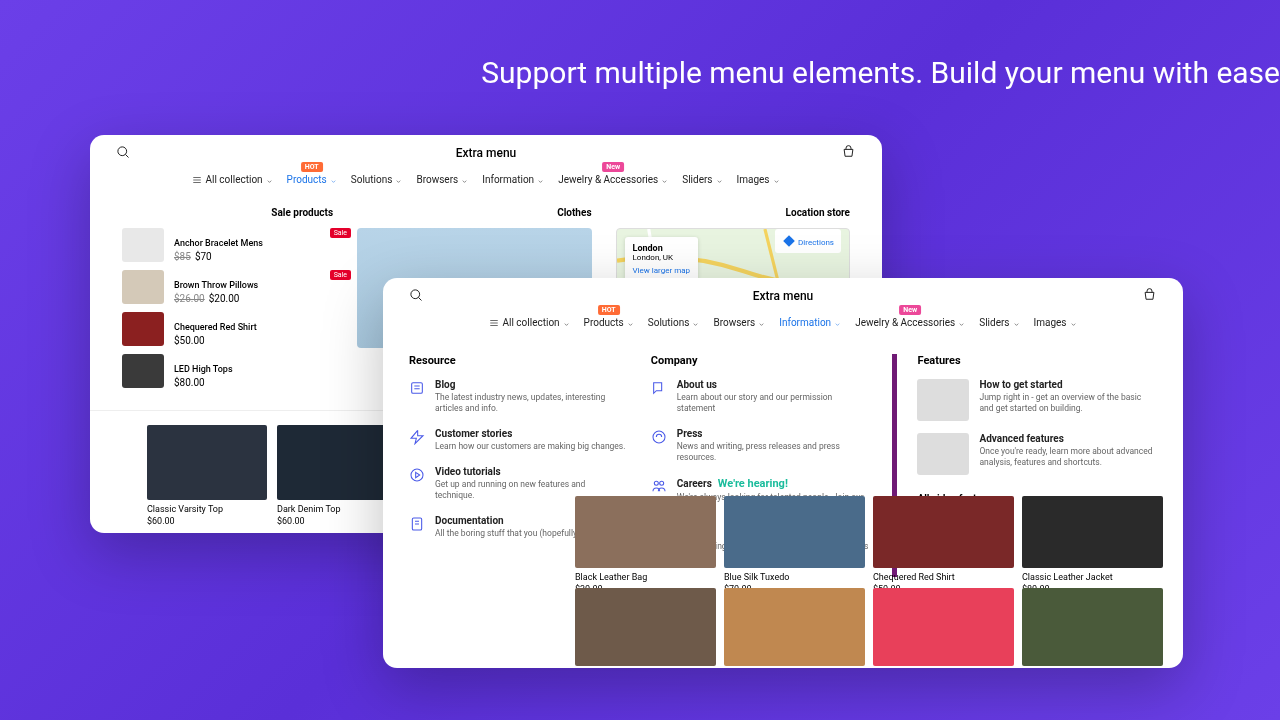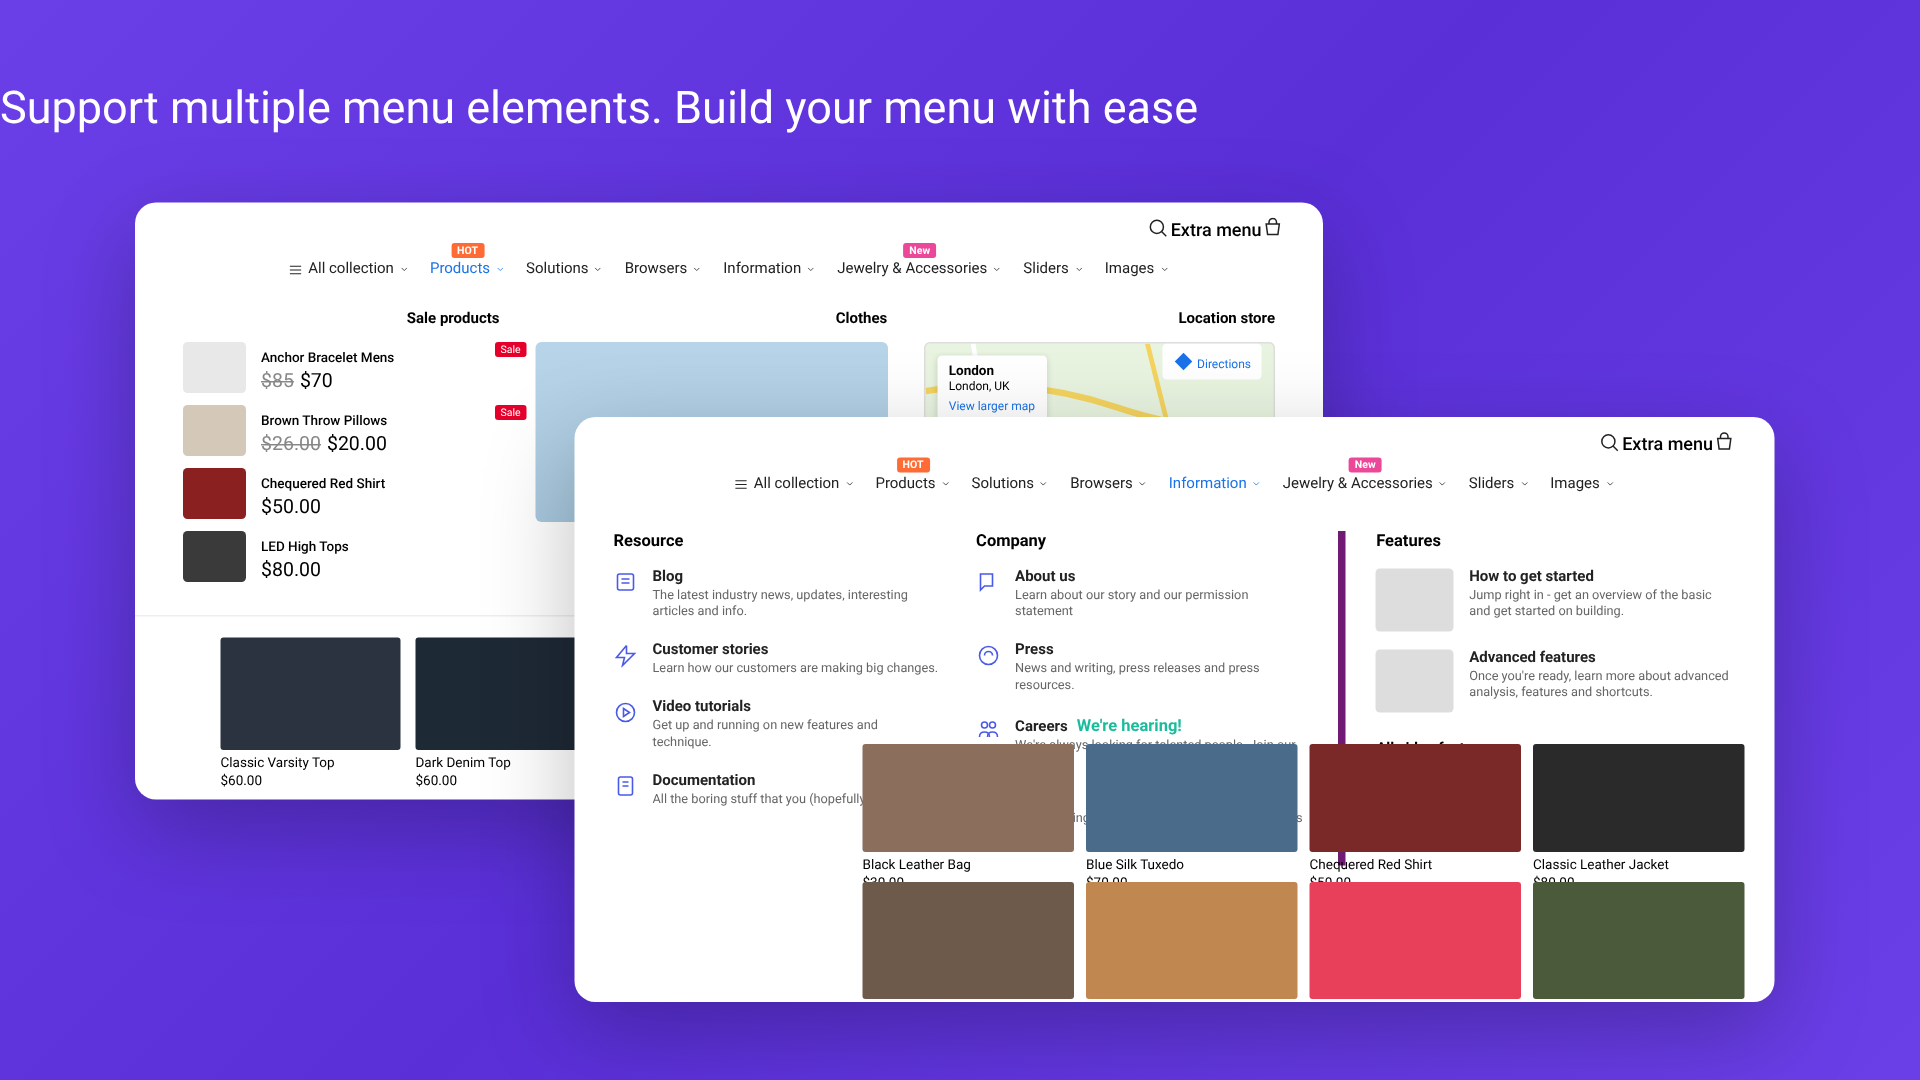--- a/index.html
+++ b/index.html
@@ -1,38 +1,38 @@
 <!DOCTYPE html>
 <html><head>
 <meta charset="utf-8">
 <style>
 *{box-sizing:border-box;margin:0;padding:0;font-family:-apple-system,BlinkMacSystemFont,"Segoe UI",Roboto,Arial,sans-serif}
 body{width:1280px;height:720px;background:linear-gradient(135deg,#6B3FE8 0%,#5a2fd8 50%,#6B3FE8 100%);overflow:hidden;position:relative}
-.hero{color:#fff;font-size:30px;font-weight:400;text-align:left;padding:55px 0 45px}
+.hero{color:#fff;font-size:30px;font-weight:400;text-align:right;padding:55px 0 45px}
 .card{background:#fff;border-radius:14px;box-shadow:0 20px 60px rgba(0,0,0,.25);position:absolute;overflow:hidden}
 .card1{left:90px;top:135px;width:792px;height:398px}
 .card2{left:383px;top:278px;width:800px;height:390px}
-.topbar{display:flex;align-items:center;justify-content:flex-end;padding:10px 26px}
+.topbar{display:flex;align-items:center;justify-content:space-between;padding:10px 26px}
 .topbar .ic{width:15px;height:15px;stroke:#222;fill:none;stroke-width:1.6}
 .brand{font-size:12px;font-weight:500}
 .nav{display:flex;align-items:center;justify-content:center;gap:14px;padding:4px 0 8px;position:relative}
-.nav-item{display:flex;align-items:center;gap:3px;font-size:10px;color:#222;cursor:pointer;position:relative}
+.nav-item{display:flex;align-items:flex-end;gap:3px;font-size:10px;color:#222;cursor:pointer;position:relative}
 .nav-item.active{color:#1a73e8}
 .chev{width:7px;height:7px;stroke:currentColor;fill:none;stroke-width:1.8}
 .badge{position:absolute;top:-12px;left:50%;transform:translateX(-50%);font-size:7px;font-weight:700;color:#fff;padding:1px 4px;border-radius:2px}
 .badge.hot{background:#ff6b35}
 .badge.new{background:#ec4899}
 .hamb{width:10px;height:10px;stroke:#222;stroke-width:1.6}
 .mega{position:absolute;left:0;right:0;background:#fff;padding:14px 20px;display:flex;border-bottom:1px solid #eee}
 .col{flex:1;padding:0 12px}
 .col-h{font-size:10px;font-weight:700;text-align:right;margin-bottom:10px}
 .prow{display:flex;align-items:flex-end;gap:10px;margin-bottom:8px;position:relative}
 .pimg{width:42px;height:34px;border-radius:3px;background:#ddd;flex-shrink:0}
 .pname{font-size:9px;font-weight:500;margin-bottom:3px}
-.pprice{font-size:13px}
+.pprice{font-size:10px}
 .pprice .old{text-decoration:line-through;color:#888;margin-right:4px}
 .sale{position:absolute;right:-18px;top:0;background:#e4002b;color:#fff;font-size:7px;padding:1px 4px;border-radius:2px}
 .hoodie{height:120px;background:linear-gradient(180deg,#b8d4e8 0%,#a8c8de 100%);border-radius:4px;display:flex;align-items:center;justify-content:center;color:#fff;font-size:18px;font-weight:600;letter-spacing:2px}
 .map{height:120px;background:#e8f4e0;border-radius:4px;position:relative;border:1px solid #ddd;overflow:hidden}
 .mapbox{position:absolute;left:8px;top:8px;background:#fff;padding:6px 8px;border-radius:3px;font-size:8px;box-shadow:0 1px 4px rgba(0,0,0,.15)}
 .mapbox b{font-size:9px;display:block}
 .maplink{color:#1a73e8;font-size:8px;margin-top:4px;display:block}
 .mapdir{position:absolute;right:8px;top:0;background:#fff;padding:5px 7px;border-radius:3px;font-size:8px;color:#1a73e8}
 .mega2{display:flex;padding:18px 26px}
 .mcol{flex:1;padding-right:24px}

